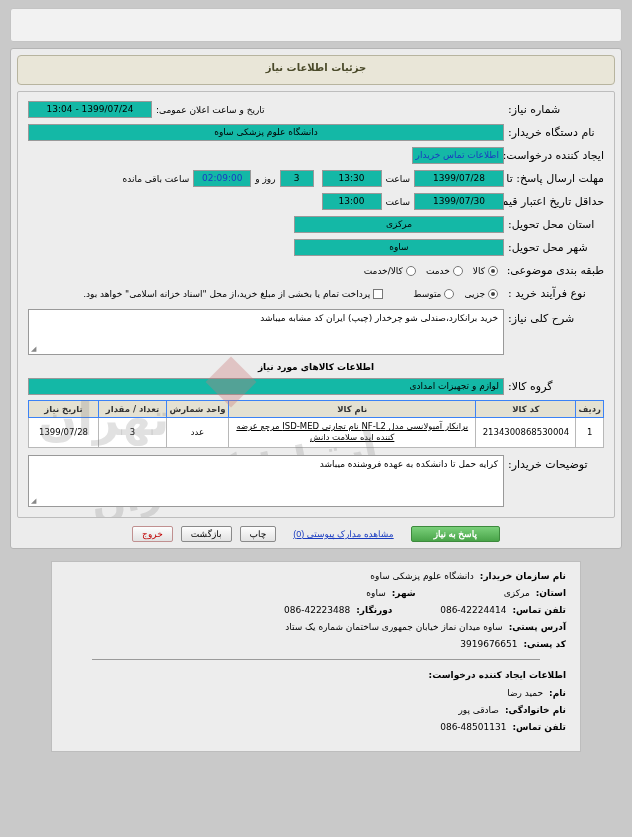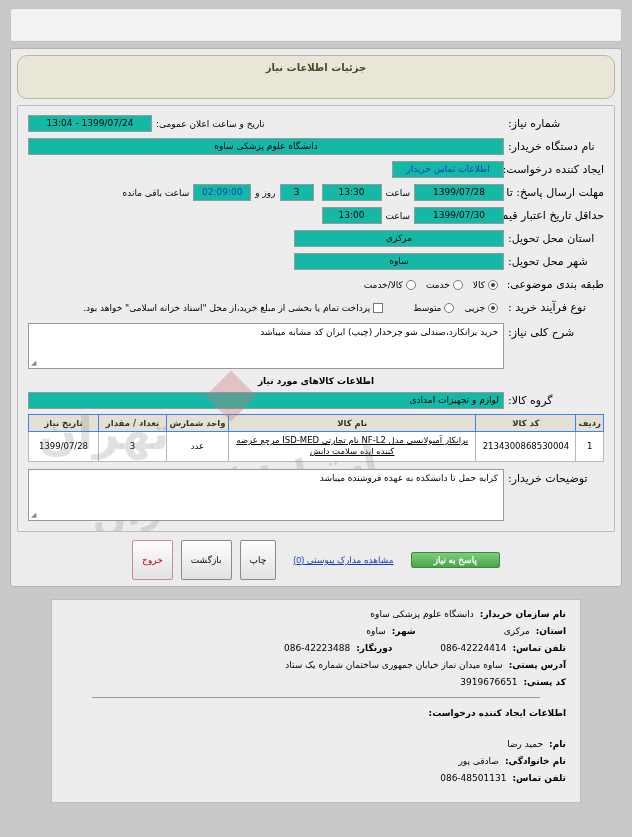--- a/index.html
+++ b/index.html
@@ -30,22 +30,22 @@
   .topbar {
     background: #f2f2f2;
     border: 1px solid #c4c4c4;
     border-radius: 3px;
     height: 34px;
     margin-bottom: 6px;
   }
   .title-bar {
     background: #e9e6d8;
     border: 1px solid #b7b49f;
-    border-radius: 10px;
-    height: 44px;
+    border-radius: 4px;
+    height: 30px;
     line-height: 24px;
     text-align: center;
     font-size: 10px;
     font-weight: bold;
     color: #4a4a2a;
     margin-bottom: 6px;
   }
   .form-area {
     background: #ededed;
     border: 1px solid #bdbdbd;
@@ -186,21 +186,21 @@
     display: flex;
     justify-content: center;
     align-items: center;
     gap: 8px;
     margin-top: 8px;
   }
   .btn {
     border: 1px solid #8a8a8a;
     border-radius: 2px;
     font-size: 9px;
-    padding: 14px 9px;
+    padding: 2px 9px;
     cursor: pointer;
     background: linear-gradient(#fdfdfd,#e2e2e2);
     white-space: nowrap;
   }
   .btn.green {
     background: linear-gradient(#7ad07a,#49a449);
     border-color: #3d8a3d;
     color: #fff;
     font-weight: bold;
     padding: 2px 22px;
@@ -221,21 +221,21 @@
     font-size: 9.5px;
     font-weight: bold;
     color: #4a4a2a;
     padding: 5px 0;
   }
   .card-body { padding: 9px 14px 12px 14px; }
   .crow { display: flex; align-items: baseline; margin-bottom: 7px; font-size: 9px; }
   .ck { font-weight: bold; white-space: nowrap; }
   .cv { padding: 0 6px; }
   .hr { border-top: 1px solid #9a9a9a; margin: 10px 26px 10px 26px; }
-  .sub-title { font-size: 9px; font-weight: bold; margin-bottom: 21px; }
+  .sub-title { font-size: 9px; font-weight: bold; margin-bottom: 8px; }
 </style>
 </head>
 <body>
 
 <div class="page">
 
   <div class="topbar"></div>
 
   <div class="panel">
 
@@ -253,21 +253,21 @@
         <div class="fld" style="width:124px">1399/07/24 - 13:04</div>
       </div>
 
       <div class="row">
         <div class="lbl lbl-w">نام دستگاه خریدار:</div>
         <div class="fld grow">دانشگاه علوم پزشکی ساوه</div>
       </div>
 
       <div class="row">
         <div class="lbl lbl-w">ایجاد کننده درخواست:</div>
-        <div class="fld blue" style="width:112px;cursor:pointer">اطلاعات تماس خریدار</div>
+        <div class="fld blue" style="width:92px;cursor:pointer">اطلاعات تماس خریدار</div>
       </div>
 
       <div class="row">
         <div class="lbl lbl-w">مهلت ارسال پاسخ: تا تاریخ:</div>
         <div class="fld" style="width:90px">1399/07/28</div>
         <div class="mini-lbl">ساعت</div>
         <div class="fld" style="width:60px">13:30</div>
         <div class="fld" style="width:34px;margin-right:8px">3</div>
         <div class="mini-lbl">روز و</div>
         <div class="fld blue" style="width:58px">02:09:00</div>

